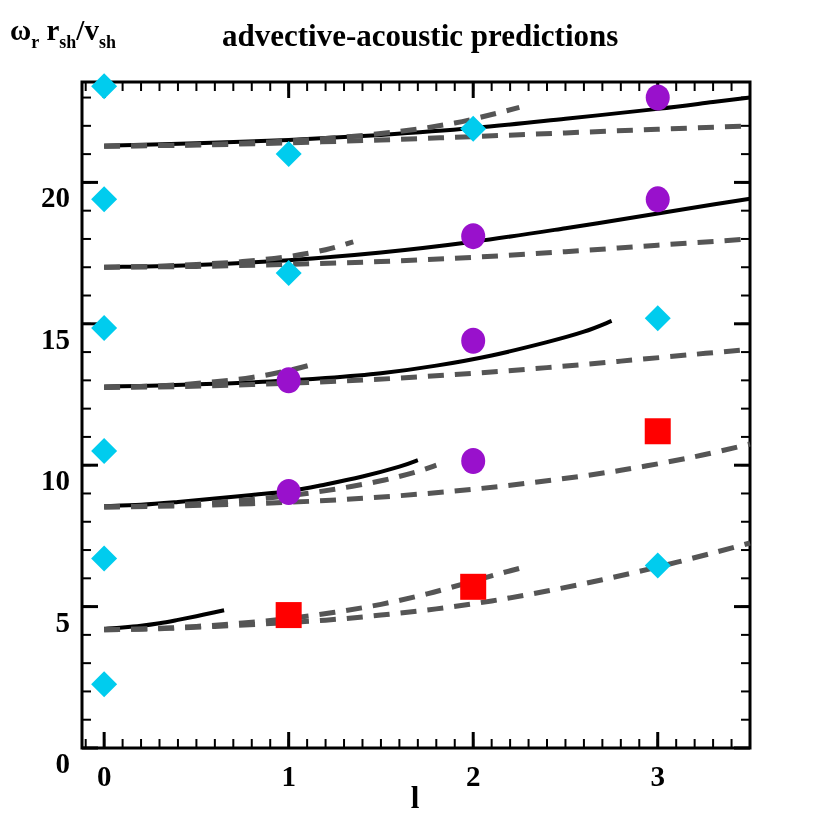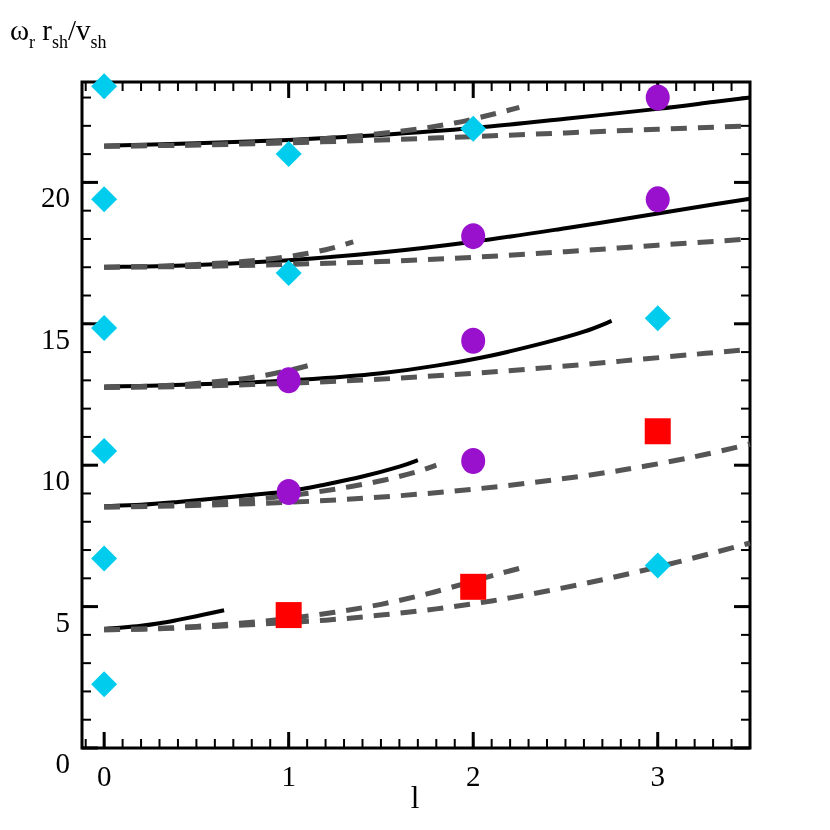--- a/index.html
+++ b/index.html
@@ -1,18 +1,18 @@
 <!DOCTYPE html>
 <html><head>
 <meta charset="utf-8">
 <style>
   html,body{margin:0;padding:0;background:#ffffff;}
   body{width:830px;height:830px;overflow:hidden;
        font-family:"Liberation Serif", serif;color:#000;}
-  #root{position:relative;width:830px;height:622px;background:#fff;}
+  #root{position:relative;width:830px;height:622px;background:#fff;font-weight:bold;}
 
   .ylabel{position:absolute;left:10px;top:16px;font-size:29px;line-height:1;white-space:nowrap;}
   .ylabel sub{font-size:18px;vertical-align:-0.45em;}
   .title{position:absolute;left:222px;top:18px;font-size:31px;white-space:nowrap;}
 
   .xaxis-title{position:absolute;width:100%;top:780px;text-align:center;font-size:31px;}
 
   .ytick-label{position:absolute;font-size:29px;text-align:right;width:60px;margin-top:20px;}
   .xtick-label{position:absolute;font-size:29px;text-align:center;width:60px;}
 
@@ -20,20 +20,21 @@
 </style>
 </head>
 <body>
 
 <div id="root">
 
   <div class="ylabel">
     <span>ω</span><sub>r</sub>&nbsp;<span>r</span><sub>sh</sub><span>/v</span><sub>sh</sub>
   </div>
 
+  <div class="title">advective-acoustic predictions</div>
 
   <div class="xaxis-title">l</div>
 
   <svg class="plot" width="830" height="830">
     <g id="minor-ticks">
         <line x1="85.69060773480663" y1="748" x2="85.69060773480663" y2="739" stroke="#000" stroke-width="2"></line>
         <line x1="85.69060773480663" y1="82" x2="85.69060773480663" y2="91" stroke="#000" stroke-width="2"></line>
         <line x1="104.14364640883977" y1="748" x2="104.14364640883977" y2="739" stroke="#000" stroke-width="2"></line>
         <line x1="104.14364640883977" y1="82" x2="104.14364640883977" y2="91" stroke="#000" stroke-width="2"></line>
         <line x1="122.59668508287292" y1="748" x2="122.59668508287292" y2="739" stroke="#000" stroke-width="2"></line>

